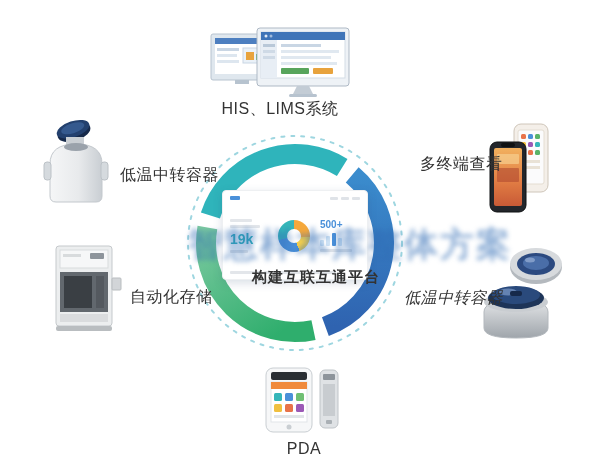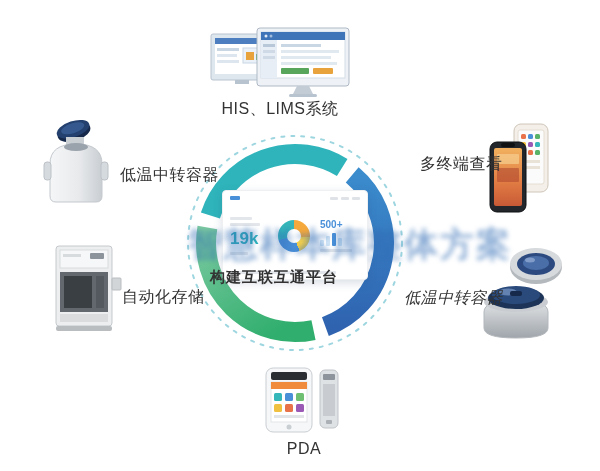--- a/index.html
+++ b/index.html
@@ -13,21 +13,21 @@
   
   .node-label {
     position: absolute; font-size: 16px; color: #333333;
     font-weight: 500; letter-spacing: 0.5px; white-space: nowrap;
   }
   .centered { text-align: center; }
 
   
   .center-title {
     position: absolute; left: 210px; top: 268px; width: 170px;
-    text-align: left; font-size: 15px; font-weight: bold;
+    text-align: right; font-size: 15px; font-weight: bold;
     color: #333333; letter-spacing: 1px; z-index: 3;
   }
 
   
   .watermark {
     position: absolute; left: 188px; top: 222px; width: 330px;
     font-size: 34px; font-weight: bold; letter-spacing: 2px;
     color: rgba(47, 108, 181, 0.55);
     filter: blur(2.5px); z-index: 6; pointer-events: none;
     white-space: nowrap;
@@ -40,21 +40,21 @@
     box-shadow: 0 3px 10px rgba(40, 70, 110, 0.18); z-index: 2;
     padding: 5px 7px; display: flex; flex-direction: column; gap: 4px;
   }
   .dash-head { display: flex; align-items: center; gap: 3px; }
   .dash-logo { width: 10px; height: 4px; background: #4a90d9; border-radius: 1px; }
   .dash-head .bar { height: 3px; background: #dfe3e8; border-radius: 1px; }
   .dash-head .sp { flex: 1; }
   .dash-main { display: flex; align-items: center; justify-content: space-between; flex: 1; }
   .dash-col { display: flex; flex-direction: column; gap: 3px; }
   .gbar { height: 3px; background: #e3e6ea; border-radius: 1px; }
-  .stat-teal { color: #2fb4bb; font-size: 17px; font-weight: bold; }
+  .stat-teal { color: #2fb4bb; font-size: 14px; font-weight: bold; }
   .stat-blue { color: #4a90d9; font-size: 10px; font-weight: bold; }
   .mini-donut {
     width: 32px; height: 32px; border-radius: 50%; position: relative;
     background: conic-gradient(#f5a83b 0 95deg, #f7d04a 95deg 160deg, #4a90d9 160deg 255deg, #35b6b9 255deg 360deg);
   }
   .mini-donut::after {
     content: ""; position: absolute; left: 9px; top: 9px; width: 14px; height: 14px;
     border-radius: 50%; background: #ffffff;
   }
   .mini-bars { display: flex; align-items: flex-end; gap: 2px; height: 13px; }
@@ -179,21 +179,21 @@
     <rect x="14" y="8" width="48" height="18" fill="#f6f7f8" stroke="#d8dbdd"></rect>
     <rect x="44" y="11" width="14" height="6" rx="1" fill="#8d949b"></rect>
     <rect x="17" y="12" width="18" height="3" fill="#d8dbdd"></rect>
     <rect x="14" y="30" width="48" height="40" fill="#62686e"></rect>
     <rect x="18" y="34" width="28" height="32" fill="#3a3f44"></rect>
     <rect x="50" y="34" width="8" height="32" fill="#54595f"></rect>
     <rect x="66" y="36" width="9" height="12" rx="1" fill="#d2d5d8" stroke="#b9bdc0"></rect>
     <rect x="14" y="72" width="48" height="8" fill="#dadcde"></rect>
     <rect x="10" y="84" width="56" height="5" rx="2" fill="#b9bdc0"></rect>
   </svg>
-  <div class="node-label" style="left:122px; top:287px;">自动化存储</div>
+  <div class="node-label" style="left:130px; top:287px;">自动化存储</div>
 
   <svg class="abs" style="left:488px; top:122px;" width="64" height="92" viewBox="0 0 64 92">
     <defs>
       <linearGradient id="phoneScr" x1="0" y1="0" x2="0" y2="1">
         <stop offset="0" stop-color="#f2b05e"></stop>
         <stop offset="0.6" stop-color="#e07b43"></stop>
         <stop offset="1" stop-color="#c85a36"></stop>
       </linearGradient>
     </defs>
     <rect x="26" y="2" width="34" height="68" rx="7" fill="#f4efe9" stroke="#cfc6ba"></rect>

